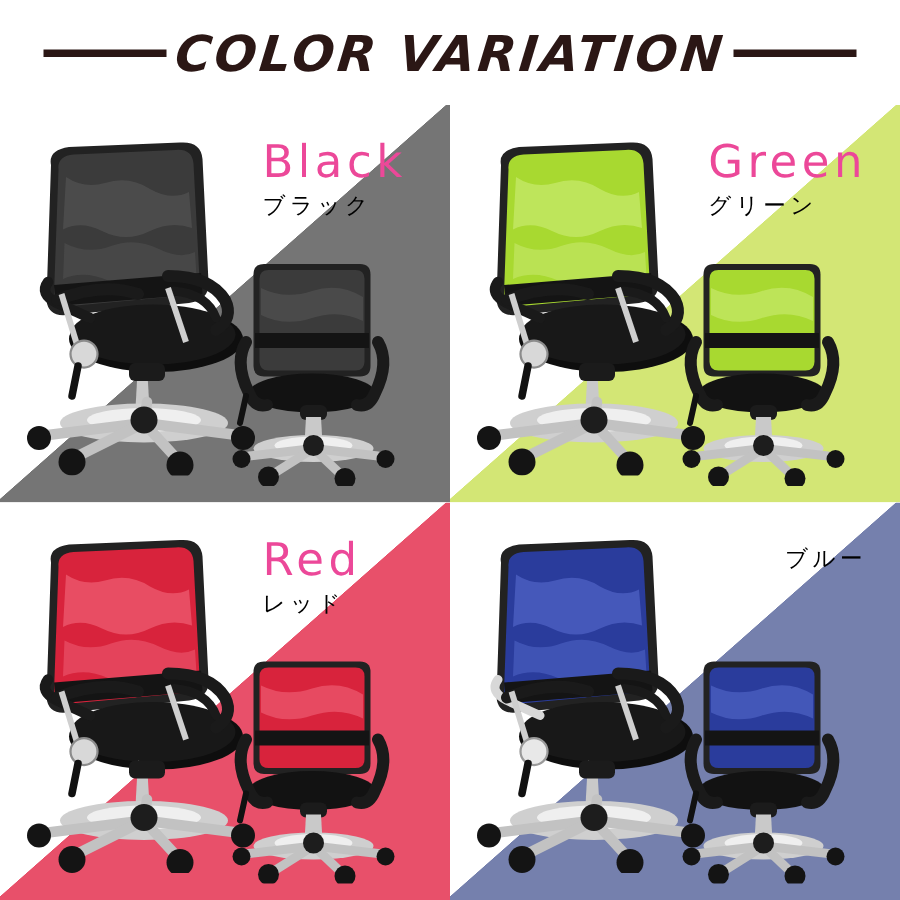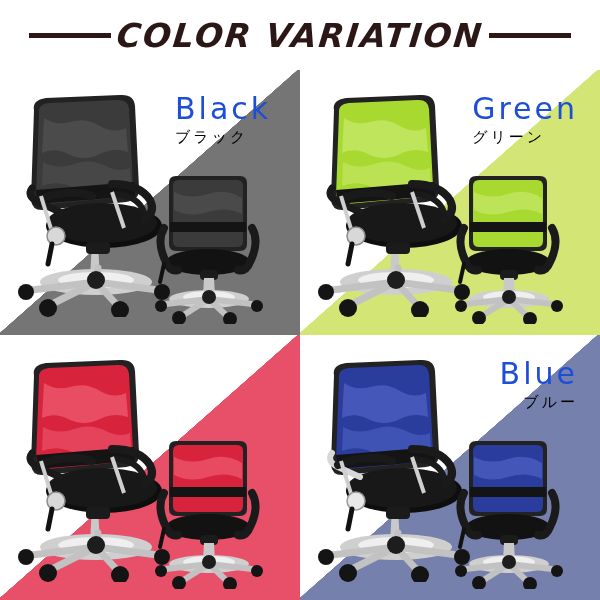--- a/index.html
+++ b/index.html
@@ -39,21 +39,21 @@
   .band.br{background:linear-gradient(to bottom right, transparent 49.5%, #7580ad 49.6%);}
 
   
   .label{position:absolute;z-index:6;line-height:1;}
   .label.tl{left:175px;top:24px;text-align:left;}
   .label.tr{right:22px;top:24px;text-align:left;}
   .label.bl{left:175px;top:24px;text-align:left;}
   .label.br{right:22px;top:24px;text-align:right;}
   .label .en{
     font-family:"DejaVu Sans", sans-serif;
-    font-size:30px;color:#1d4ed8;letter-spacing:3px;font-weight:400;
+    font-size:30px;color:#ec4899;letter-spacing:3px;font-weight:400;
   }
   .label .jp{
     font-family:"DejaVu Sans", sans-serif;
     font-size:15px;color:#000000;letter-spacing:3px;margin-top:6px;
   }
 
   
   .chair{position:absolute;z-index:4;}
   .chair.big{left:8px;top:22px;width:180px;height:225px;}
   .chair.small{left:148px;top:96px;width:125px;height:158px;}
@@ -223,20 +223,24 @@
             <circle cx="82" cy="153" r="7" fill="#141414"></circle>
             <circle cx="109" cy="140" r="6" fill="#141414"></circle>
           </g>
         </svg>
       </div>
     </div>
 
     <div class="cell bl">
       <div class="band bl" style="background: linear-gradient(to right bottom, transparent 49.5%, rgb(232, 80, 106) 49.6%);"></div>
 
+      <div class="label bl">
+        <div class="en">Red</div>
+        <div class="jp">レッド</div>
+      </div>
 
       <div class="chair big">
         <svg viewBox="0 0 180 225">
           <g>
             <path d="M26 18 Q24 8 38 6 L112 3 Q126 2 127 14 L131 96 Q132 108 118 110 L36 118 Q24 119 23 108 Z" fill="#222"></path>
             <path d="M31 21 Q30 12 41 11 L109 8 Q120 7 121 17 L125 94 Q126 103 115 105 L39 112 Q29 113 28 104 Z" fill="#d8233c"></path>
             <path d="M36 26 Q48 34 62 30 Q78 25 92 34 Q106 42 118 36 L120 60 Q106 55 92 62 Q76 70 60 62 Q46 55 34 61 Z" fill="#ef5f74" opacity="0.7"></path>
             <path d="M35 70 Q50 78 66 72 Q82 66 98 74 Q112 81 122 76 L123 92 Q110 89 96 95 Q80 102 64 95 Q48 88 34 94 Z" fill="#ef5f74" opacity="0.55"></path>
             <path d="M28 98 L126 90 L127 104 L29 112 Z" fill="#141414"></path>
             <ellipse cx="96" cy="134" rx="58" ry="22" fill="#0e0e0e"></ellipse>
@@ -293,21 +297,20 @@
             <circle cx="109" cy="140" r="6" fill="#141414"></circle>
           </g>
         </svg>
       </div>
     </div>
 
     <div class="cell br">
       <div class="band br" style="background: linear-gradient(to right bottom, transparent 49.5%, rgb(117, 128, 173) 49.6%);"></div>
 
       <div class="label br">
-        <div class="en">Blue</div>
         <div class="jp">ブルー</div>
       </div>
 
       <div class="chair big">
         <svg viewBox="0 0 180 225">
           <g>
             <path d="M26 18 Q24 8 38 6 L112 3 Q126 2 127 14 L131 96 Q132 108 118 110 L36 118 Q24 119 23 108 Z" fill="#222"></path>
             <path d="M31 21 Q30 12 41 11 L109 8 Q120 7 121 17 L125 94 Q126 103 115 105 L39 112 Q29 113 28 104 Z" fill="#2a3c9c"></path>
             <path d="M36 26 Q48 34 62 30 Q78 25 92 34 Q106 42 118 36 L120 60 Q106 55 92 62 Q76 70 60 62 Q46 55 34 61 Z" fill="#4f62c4" opacity="0.75"></path>
             <path d="M35 70 Q50 78 66 72 Q82 66 98 74 Q112 81 122 76 L123 92 Q110 89 96 95 Q80 102 64 95 Q48 88 34 94 Z" fill="#4f62c4" opacity="0.6"></path>

